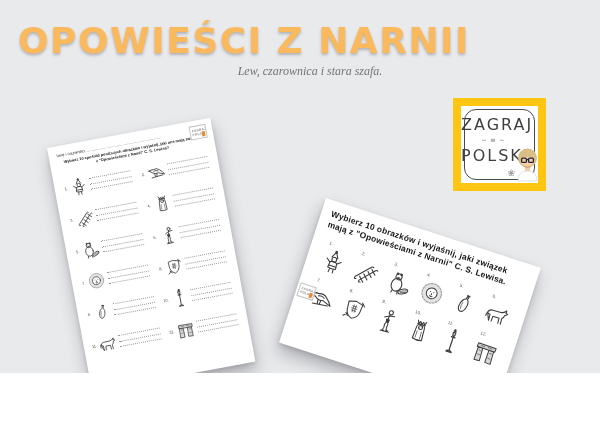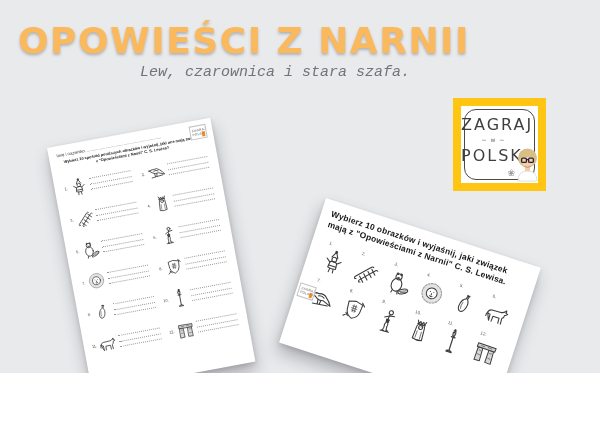--- a/index.html
+++ b/index.html
@@ -3,22 +3,22 @@
 <meta charset="utf-8">
 <style>
   html,body{margin:0;padding:0;}
   .stage{position:relative;width:600px;height:373px;background:#e9eaec;overflow:hidden;
          font-family:"Liberation Sans",sans-serif;}
 
   
   .title{position:absolute;left:18px;top:20px;margin:0;font-family:"DejaVu Sans",sans-serif;
          font-weight:800;font-size:36px;letter-spacing:1.5px;color:#fbb95e;
          text-shadow:0 2px 3px rgba(110,110,120,.45);white-space:nowrap;}
-  .subtitle{position:absolute;left:140px;top:64px;width:340px;
-            font-family:Liberation Mono, monospace;font-style:italic;font-size:15px;color:#73737a;}
+  .subtitle{position:absolute;left:140px;top:64px;width:340px;text-align:center;
+            font-family:Liberation Serif, serif;font-style:italic;font-size:12px;color:#73737a;}
 
   
   .logo{position:absolute;left:453px;top:98px;width:93px;height:93px;background:#fec512;
         display:flex;align-items:center;justify-content:center;}
   .logo-card{position:relative;width:77px;height:77px;background:#fff;}
   .logo-border{position:absolute;inset:3px;border:1.6px solid #4a4a4a;border-radius:12px;}
   .logo-txt{position:absolute;left:0;right:12px;text-align:center;color:#3f3f3f;
             font-family:"DejaVu Sans",sans-serif;letter-spacing:2px;font-size:16px;}
   .logo-t1{top:9px;}
   .logo-tm{top:30px;font-size:6px;letter-spacing:1px;color:#6b6b6b;}

